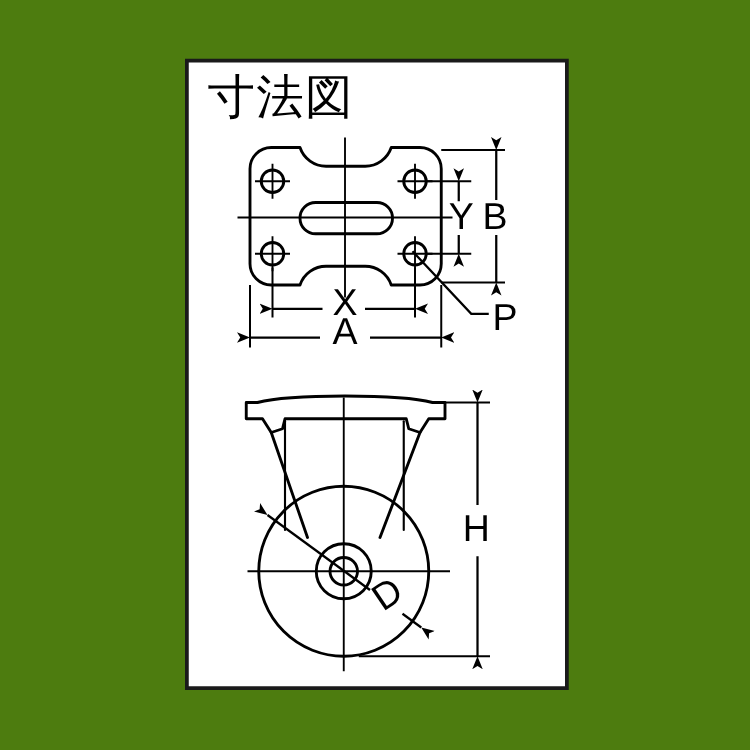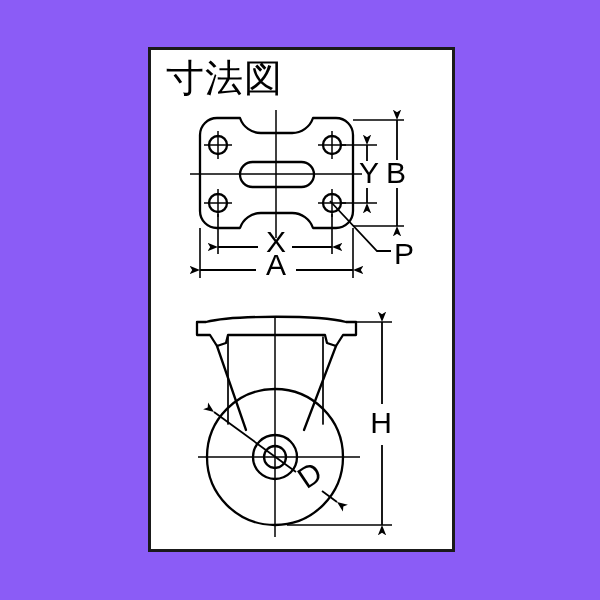--- a/index.html
+++ b/index.html
@@ -12,21 +12,21 @@
     height: 600px;
     font-family: "Liberation Sans", sans-serif;
     overflow: hidden;
     position: relative;
   }
   #stage {
     position: absolute;
     left: 0; top: 0;
     width: 600px;
     height: 600px;
-    background: #8b5cf6;
+    background: #4d7c0f;
   }
   svg.drawing {
     display: block;
     width: 600px;
     height: 600px;
   }
   .frame-rect {
     fill: #ffffff;
     stroke: #1a1a1a;
     stroke-width: 3;

